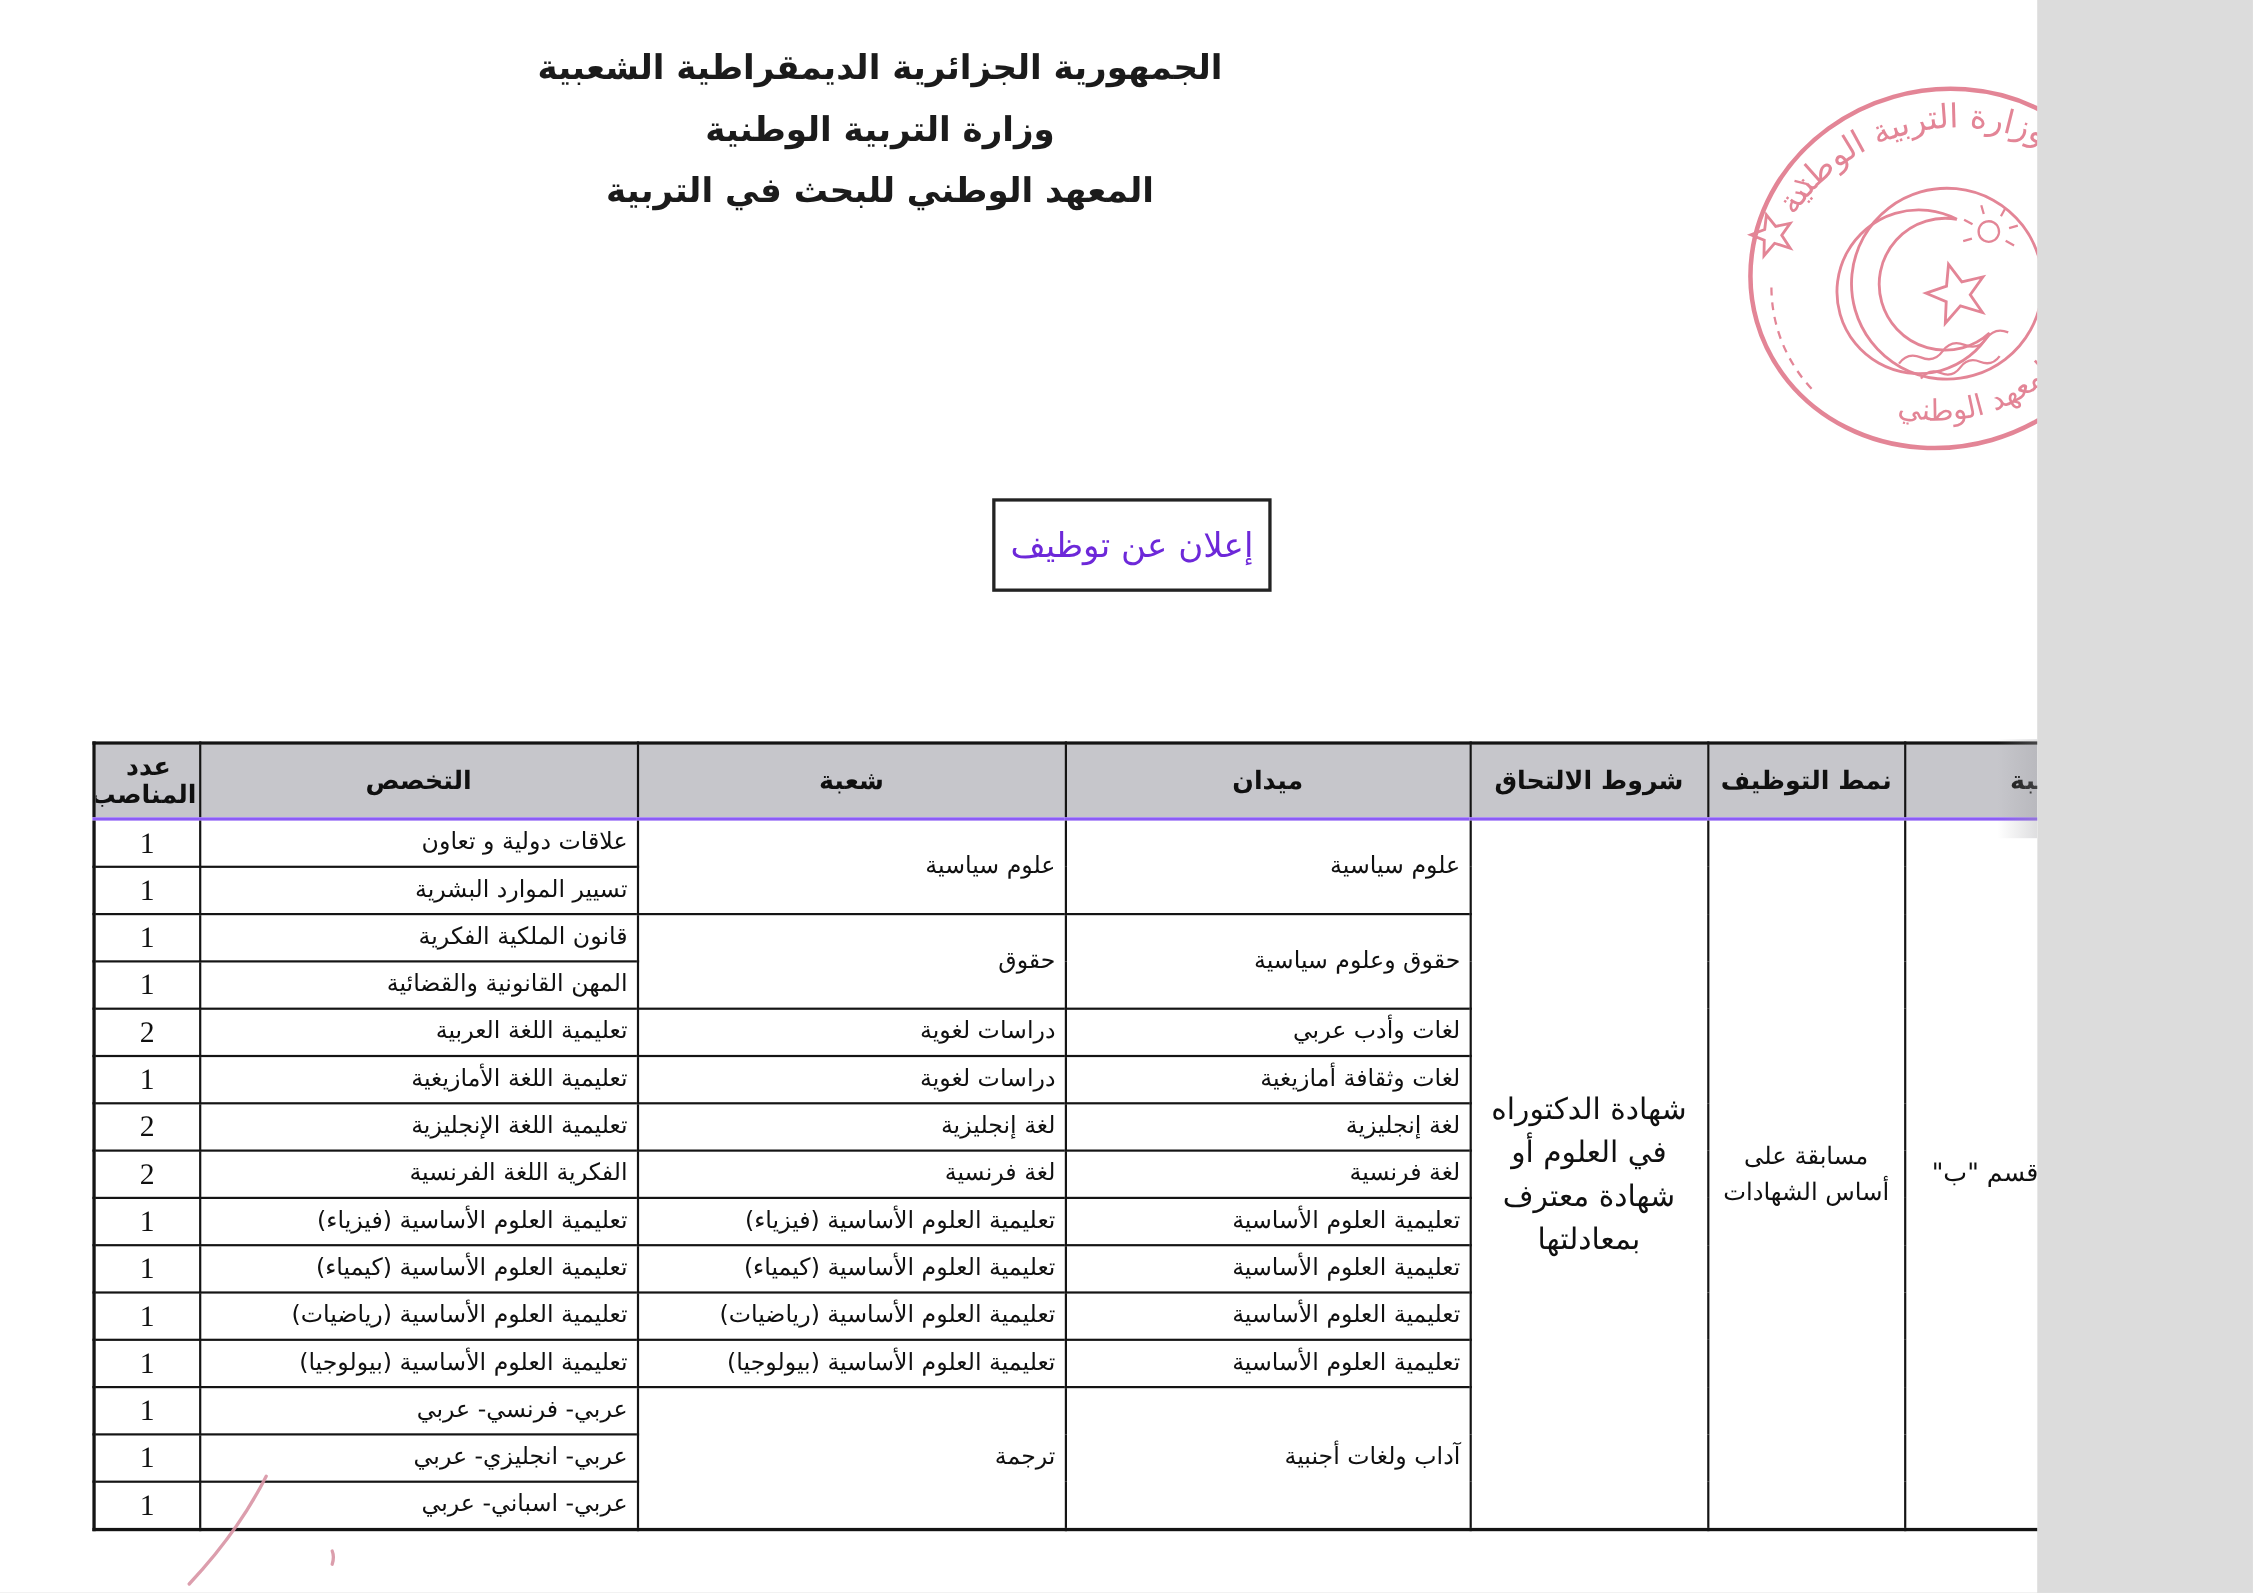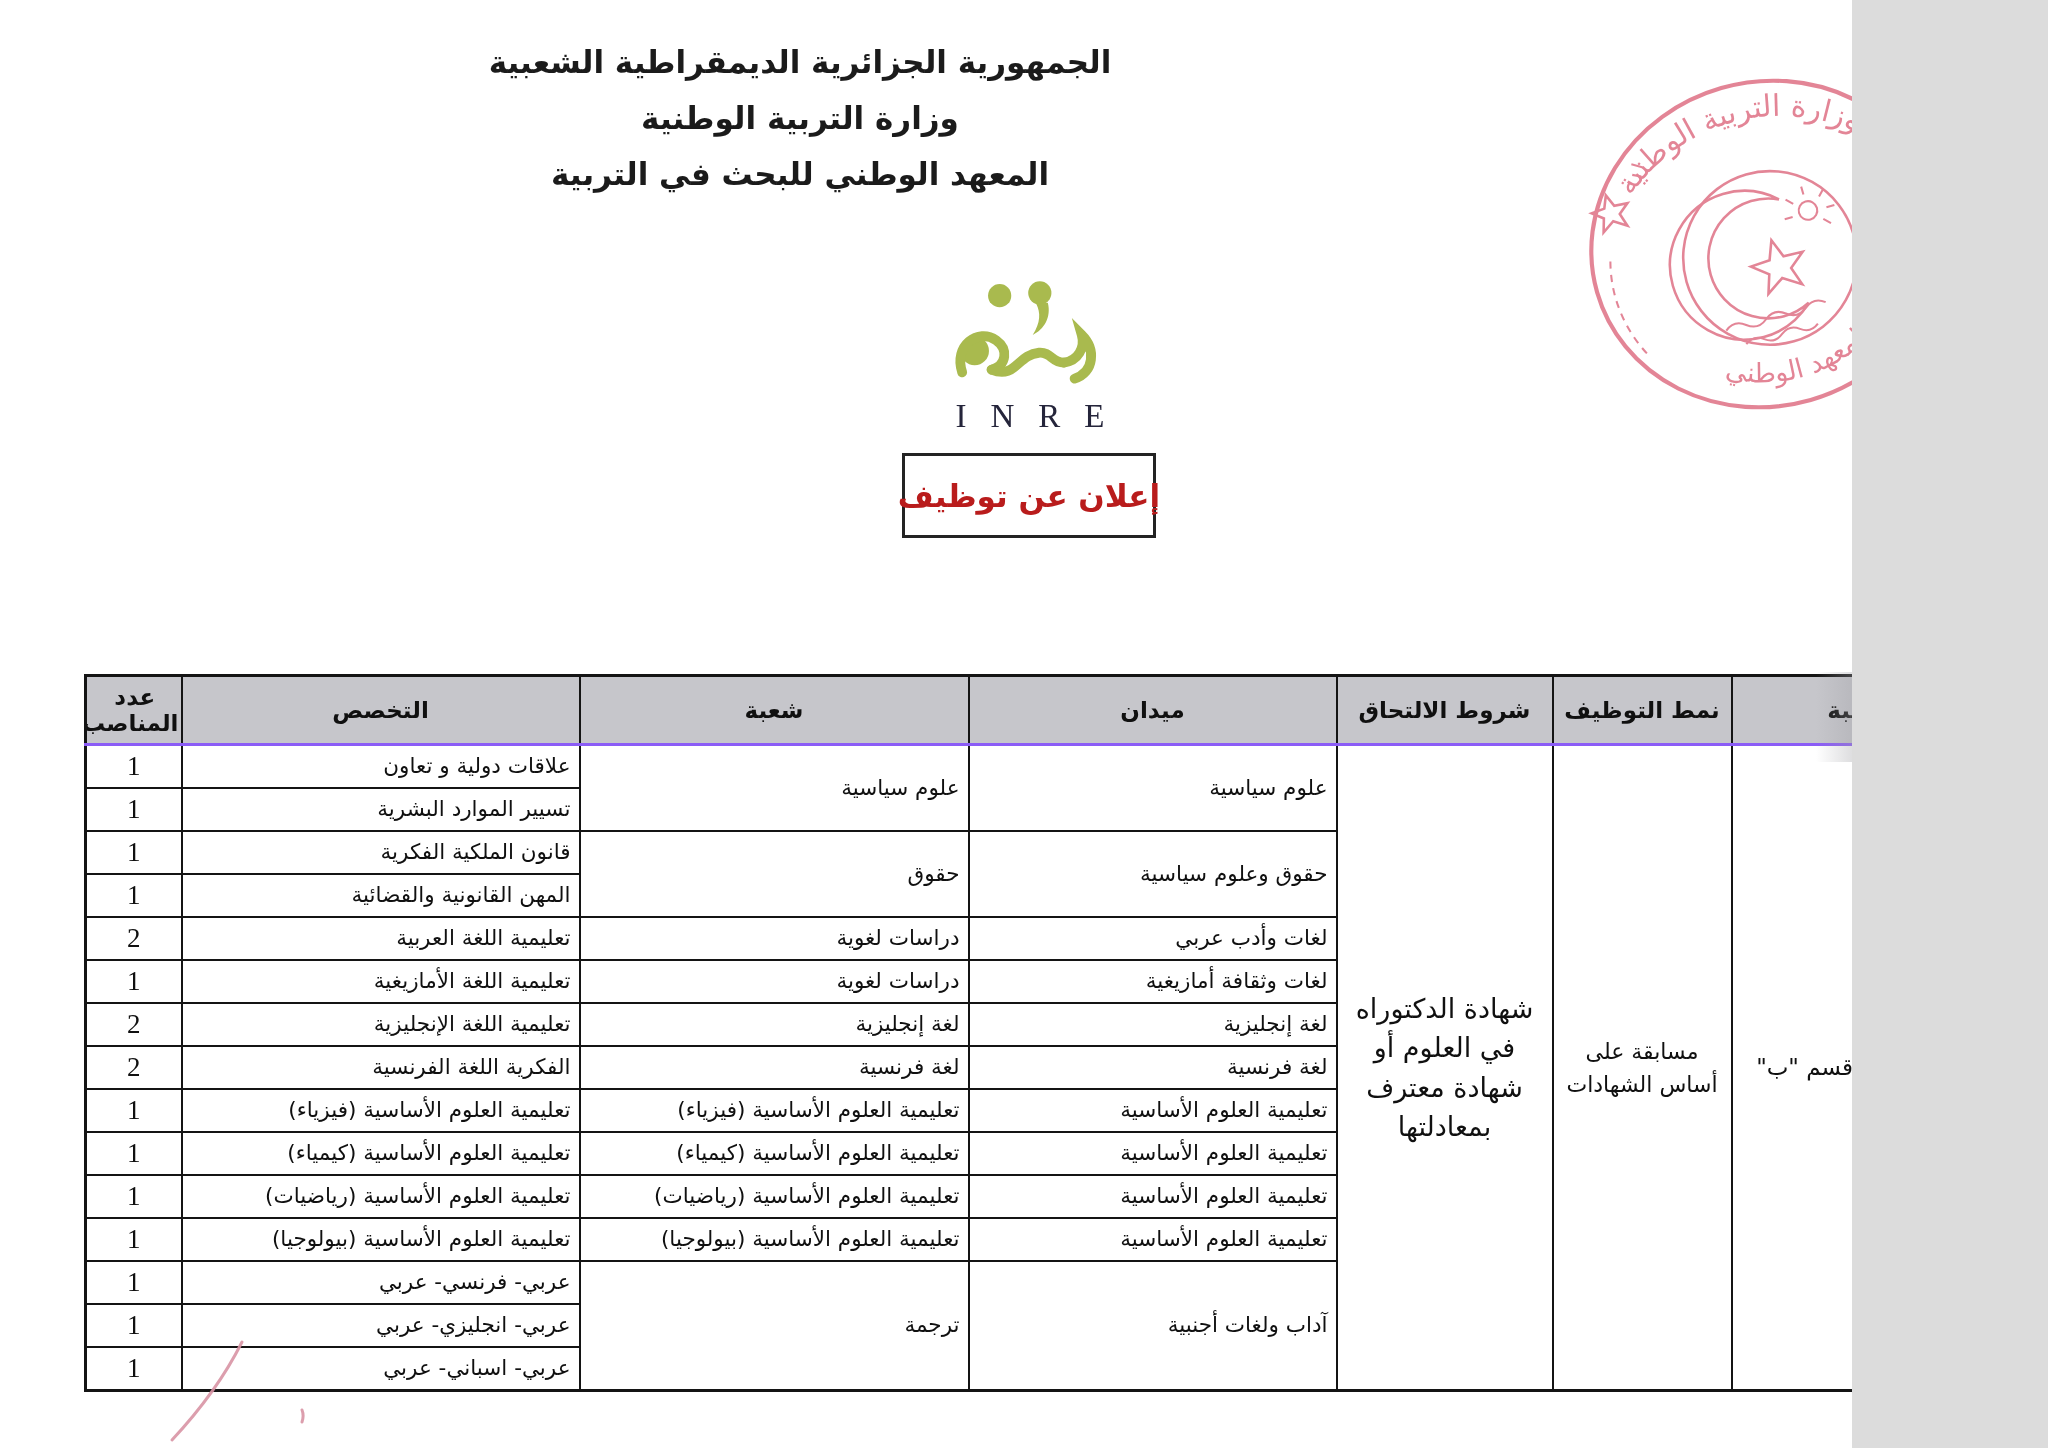--- a/index.html
+++ b/index.html
@@ -21,21 +21,21 @@
   .logo .acronym{
     margin-top:6px;font-family:"Liberation Serif",serif;font-size:33px;
     color:#25253b;letter-spacing:24px;padding-left:24px;direction:ltr;font-weight:500;
   }
   
   .title-box{
     position:absolute;left:902px;top:453px;width:248px;height:79px;
     border:3px solid #232323;display:flex;align-items:center;justify-content:center;
     direction:rtl;background:#fff;
   }
-  .title-box span{font-size:31px;font-weight:bold;color:#b91c1c;white-space:nowrap;}
+  .title-box span{font-size:31px;font-weight:normal;color:#6d28d9;white-space:nowrap;}
   
   .announce{
     position:absolute;right:36px;top:602px;width:1700px;direction:rtl;text-align:right;
     font-size:27px;font-weight:bold;color:#171717;
   }
   
   .doc-table{
     position:absolute;left:84px;top:674px;width:1901px;table-layout:fixed;
     border-collapse:collapse;direction:rtl;background:#fff;border:3px solid #141414;
   }
@@ -98,36 +98,20 @@
         <text font-size="29" letter-spacing="4" text-anchor="middle">
           <textPath href="#stamp-arc-top" startOffset="50%">وزارة التربية الوطنية</textPath>
         </text>
         <text font-size="26" letter-spacing="3" text-anchor="middle">
           <textPath href="#stamp-arc-bottom" startOffset="50%">المعهد الوطني</textPath>
         </text>
       </g>
     </g>
   </svg>
 
-  <div class="logo">
-    <svg viewBox="0 0 180 130">
-      <g fill="#a9ba4e">
-        <circle cx="56" cy="22" r="13"></circle>
-        <circle cx="101" cy="19" r="13"></circle>
-        <path d="M110,30 C114,46 106,60 93,66 C102,52 102,41 97,31 Z"></path>
-        <circle cx="28" cy="84" r="16"></circle>
-      </g>
-      <g fill="none" stroke-linecap="round" stroke-width="11" stroke="#a9ba4e">
-        <path d="M14,108 C4,78 32,58 52,72 C66,82 64,100 47,105"></path>
-        <path d="M47,105 C74,116 76,88 100,86 C114,85 114,97 128,97"></path>
-        <path d="M128,97 C144,95 152,80 148,66 C164,82 162,108 140,115"></path>
-      </g>
-    </svg>
-    <div class="acronym">INRE</div>
-  </div>
 
   <div class="title-box">
     <span>إعلان عن توظيف</span>
   </div>
 
 
   <table class="doc-table">
     <colgroup>
       <col style="width:255px">
         <col style="width:179px">

